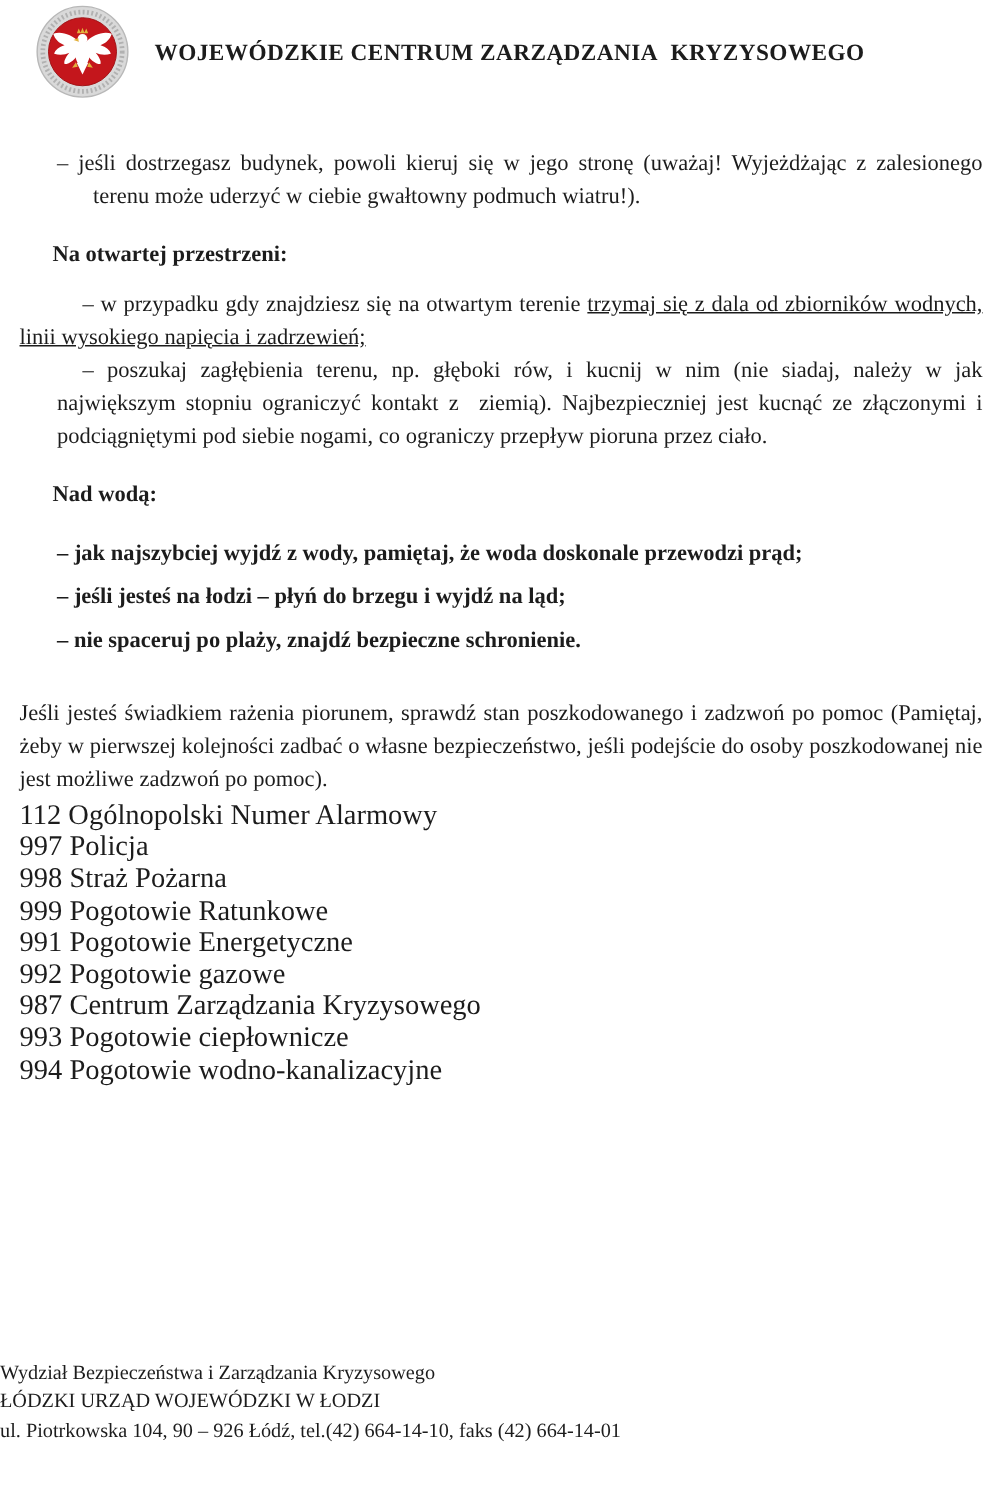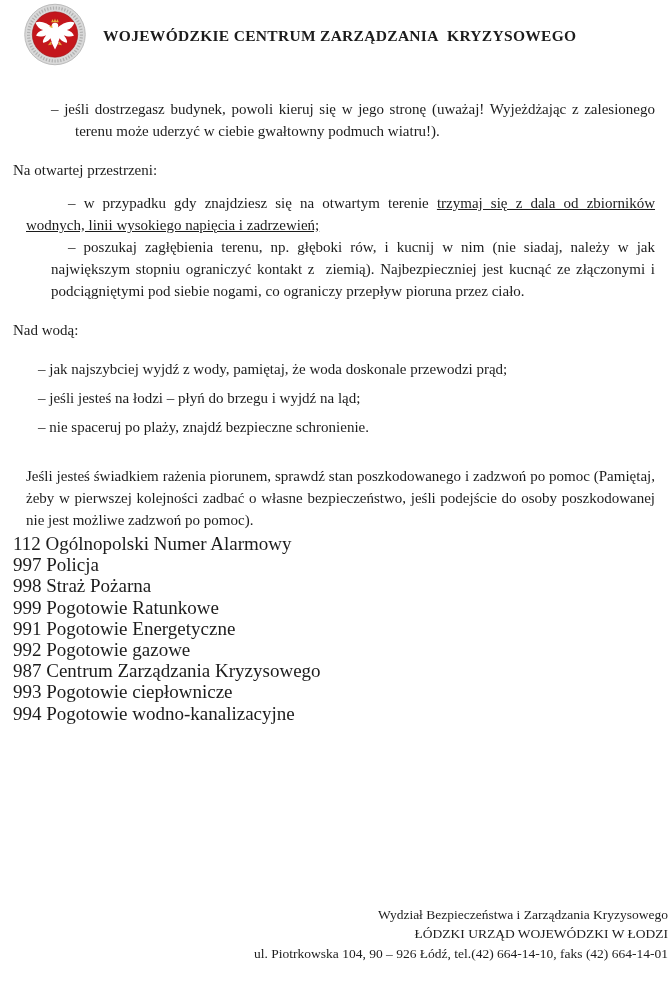--- a/index.html
+++ b/index.html
@@ -15,36 +15,36 @@
   
   .header { position:absolute; top:0; left:0; right:0; height:70px; }
   .logo { position:absolute; left:22px; top:3px; width:66px; height:63px; }
   .doc-title {
     position:absolute; left:103px; top:27px;
     font-weight:bold; font-size:15.5px; letter-spacing:0.3px;
     white-space:nowrap;
   }
   
   .content { position:absolute; left:13px; right:13px; top:98px; font-size:15px; line-height:22px; }
-  .justify { text-align:justify;margin-left:13px; }
+  .justify { text-align:justify; }
   .bullet-forest { padding-left:49px; text-indent:-24px; }
-  .section-heading { font-weight:normal; margin-top:17px; }
+  .section-heading { font-weight:bold; margin-top:17px;margin-left:22px; }
   .para-open1 { text-indent:42px; margin-top:11px; }
   .para-open2 { padding-left:25px; text-indent:17px; margin-top:0px; }
   .underlined { text-decoration:underline; }
-  .water-list { margin-top:17px; }
+  .water-list { margin-top:17px;font-weight:bold; }
   .water-item { padding-left:25px; margin-top:7px; }
   .witness { margin-top:27px; }
   .numbers-heading { margin-top:31px; font-size:15.5px; }
   .numbers-list { margin-top:2px; font-size:19px; }
   .number-item { line-height:21.2px; }
   
   .footer {
     position:absolute; left:0; right:0; bottom:37px;
-    text-align:right; font-size:13.5px; line-height:19.5px;
+    text-align:left; font-size:13.5px; line-height:19.5px;
   }
 </style>
 </head>
 <body>
 
 <div class="page">
 
   <div class="header">
     <svg class="logo" viewBox="0 0 100 100" aria-hidden="true">
       <circle cx="50" cy="50" r="48" fill="#d9d9d9" stroke="#b8b8b8" stroke-width="1.5"></circle>

